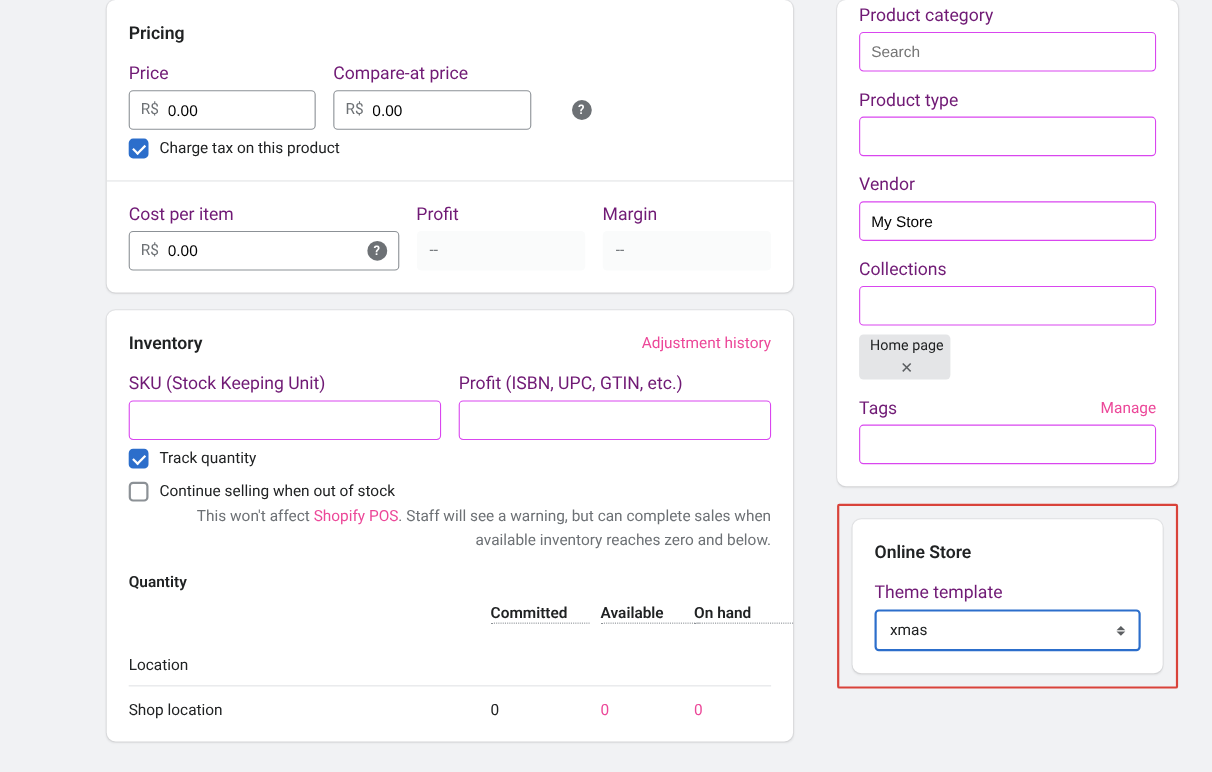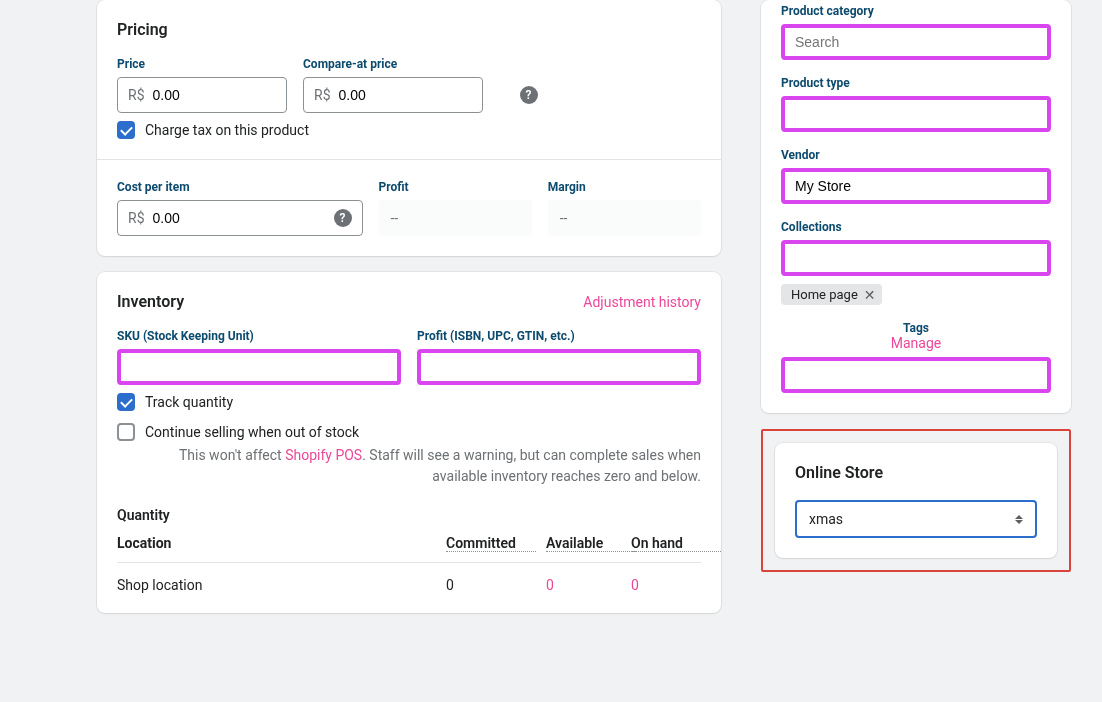--- a/index.html
+++ b/index.html
@@ -31,29 +31,29 @@
     .card-pad { padding: 20px; }
     .section-title {
       font-size: 16px;
       font-weight: 600;
       margin-bottom: 18px;
     }
     .field-row { display: flex; gap: 16px; }
     .field { flex: 1; }
     .field-label {
       display: block;
-      font-size: 12px;
-      font-weight: 700;
+      font-size: 16px;
+      font-weight: 400;
       margin-bottom: 6px;
-      color: #0c4a6e;
+      color: #701a75;
     }
     .input {
       width: 100%;
       height: 36px;
-      border: 4px solid #d946ef;
+      border: 1px solid #d946ef;
       border-radius: 4px;
       padding: 0 10px;
       font-size: 14px;
       background: #fff;
       position: relative;
     }
     .input-wrap {
       position: relative;
       display: flex;
       align-items: center;
@@ -163,31 +163,32 @@
       display: flex;
       border-bottom: 1px solid #e1e3e5;
       padding-bottom: 10px;
     }
     .loc-row {
       display: flex;
       padding: 14px 0 0;
     }
     .col-loc { flex: 1; font-weight: 600; }
     .col-num { width: 90px; text-align: left; font-weight: 600; border-bottom: 1px dotted #8c9196; display: inline-block; }
-    .loc-header .hcell { font-weight: 700; }
+    .loc-header .hcell { font-weight: 400; margin-top: 47px; }
     .right-field { margin-bottom: 16px; }
     .tag-chip {
       display: inline-flex;
       align-items: center;
       background: #e4e5e7;
       border-radius: 4px;
       padding: 3px 6px 3px 10px;
       font-size: 13px;
       gap: 6px;
       margin-top: 8px;
+      flex-direction: column;
     }
     .tag-x {
       cursor: pointer;
       color: #5c5f62;
       font-size: 14px;
       line-height: 1;
     }
     .theme-card {
       background: #fff;
       border-radius: 8px;
@@ -217,21 +218,21 @@
       flex-direction: column;
       gap: 1px;
     }
     .select-arrows .up, .select-arrows .down {
       width: 0; height: 0;
       border-left: 4px solid transparent;
       border-right: 4px solid transparent;
     }
     .select-arrows .up { border-bottom: 4px solid #5c5f62; }
     .select-arrows .down { border-top: 4px solid #5c5f62; }
-    .flex-between { display: flex; justify-content: space-between; align-items: center; flex-direction: column; }
+    .flex-between { display: flex; justify-content: space-between; align-items: center; }
   </style>
 </head>
 <body>
 
 <div class="wrap">
   <div class="left-col">
 
     <div class="card">
       <div class="card-pad">
         <div class="section-title">Pricing</div>
@@ -359,20 +360,21 @@
             <a class="link">Manage</a>
           </div>
           <input class="input" style="">
         </div>
       </div>
     </div>
 
     <div class="highlight-box">
       <div class="theme-card">
         <div class="section-title">Online Store</div>
+        <label class="field-label">Theme template</label>
         <div class="select-wrap">
           <span>xmas</span>
           <div class="select-arrows">
             <span class="up"></span>
             <span class="down"></span>
           </div>
         </div>
       </div>
     </div>
 

